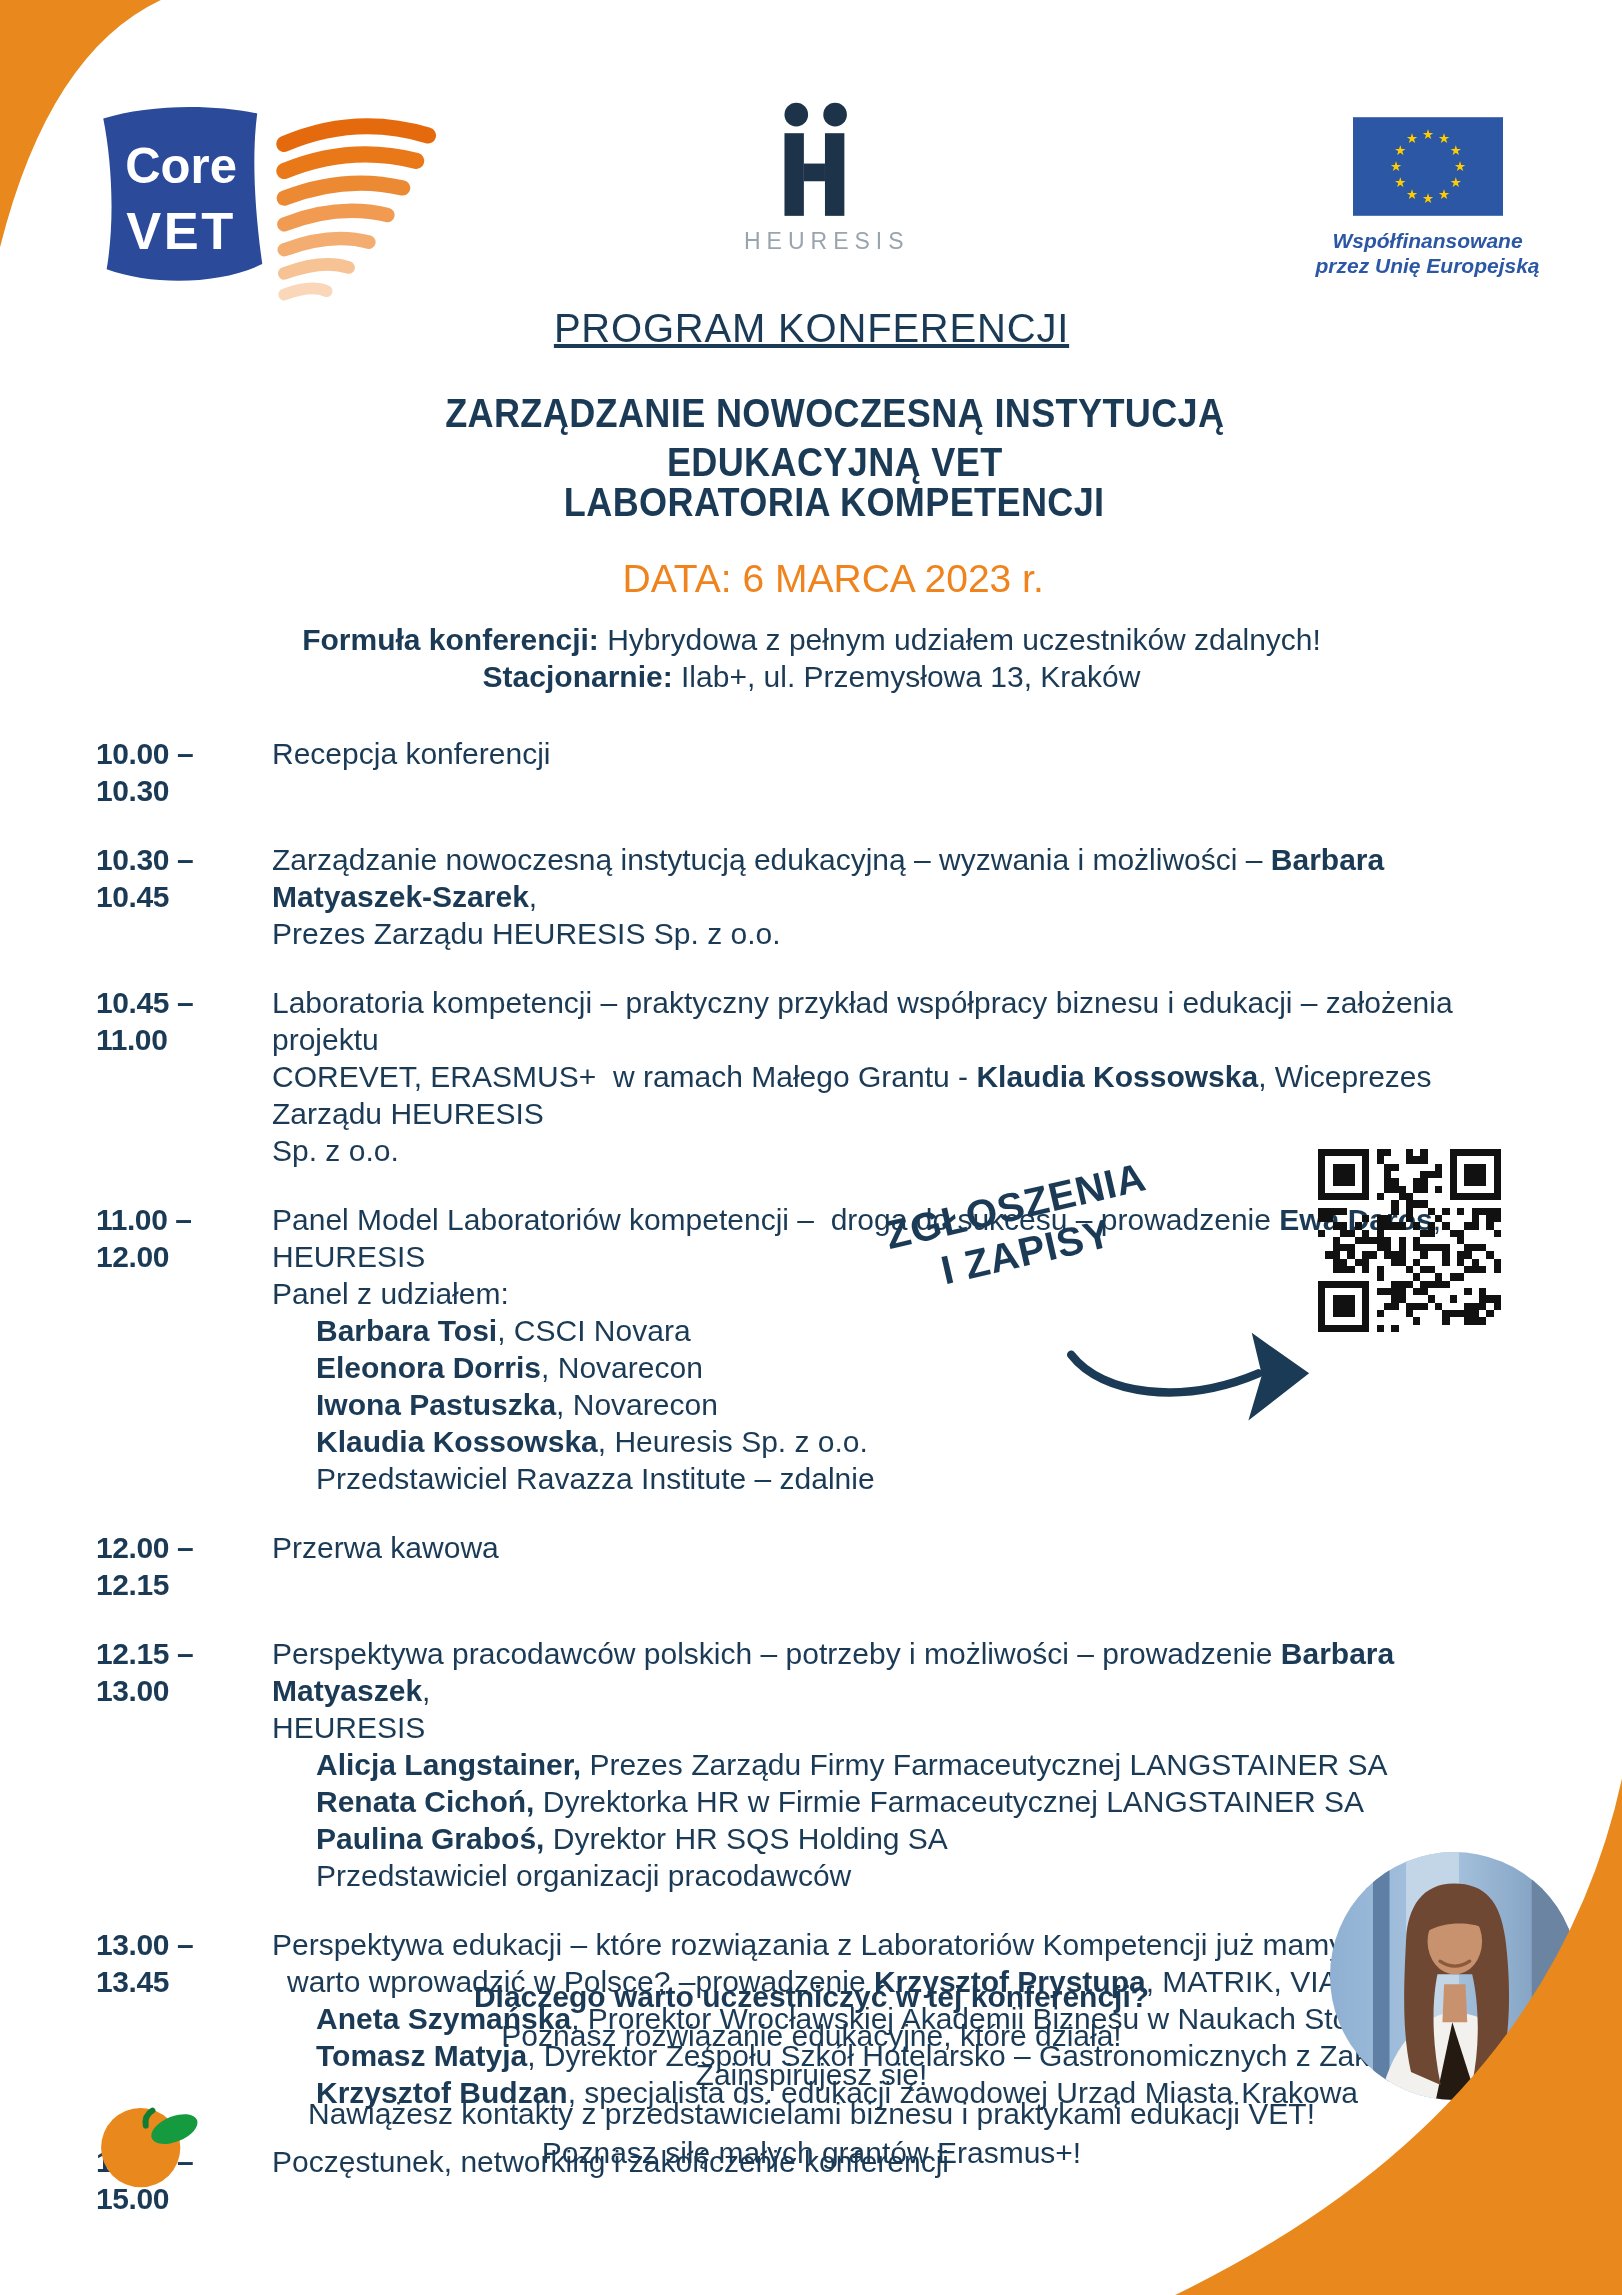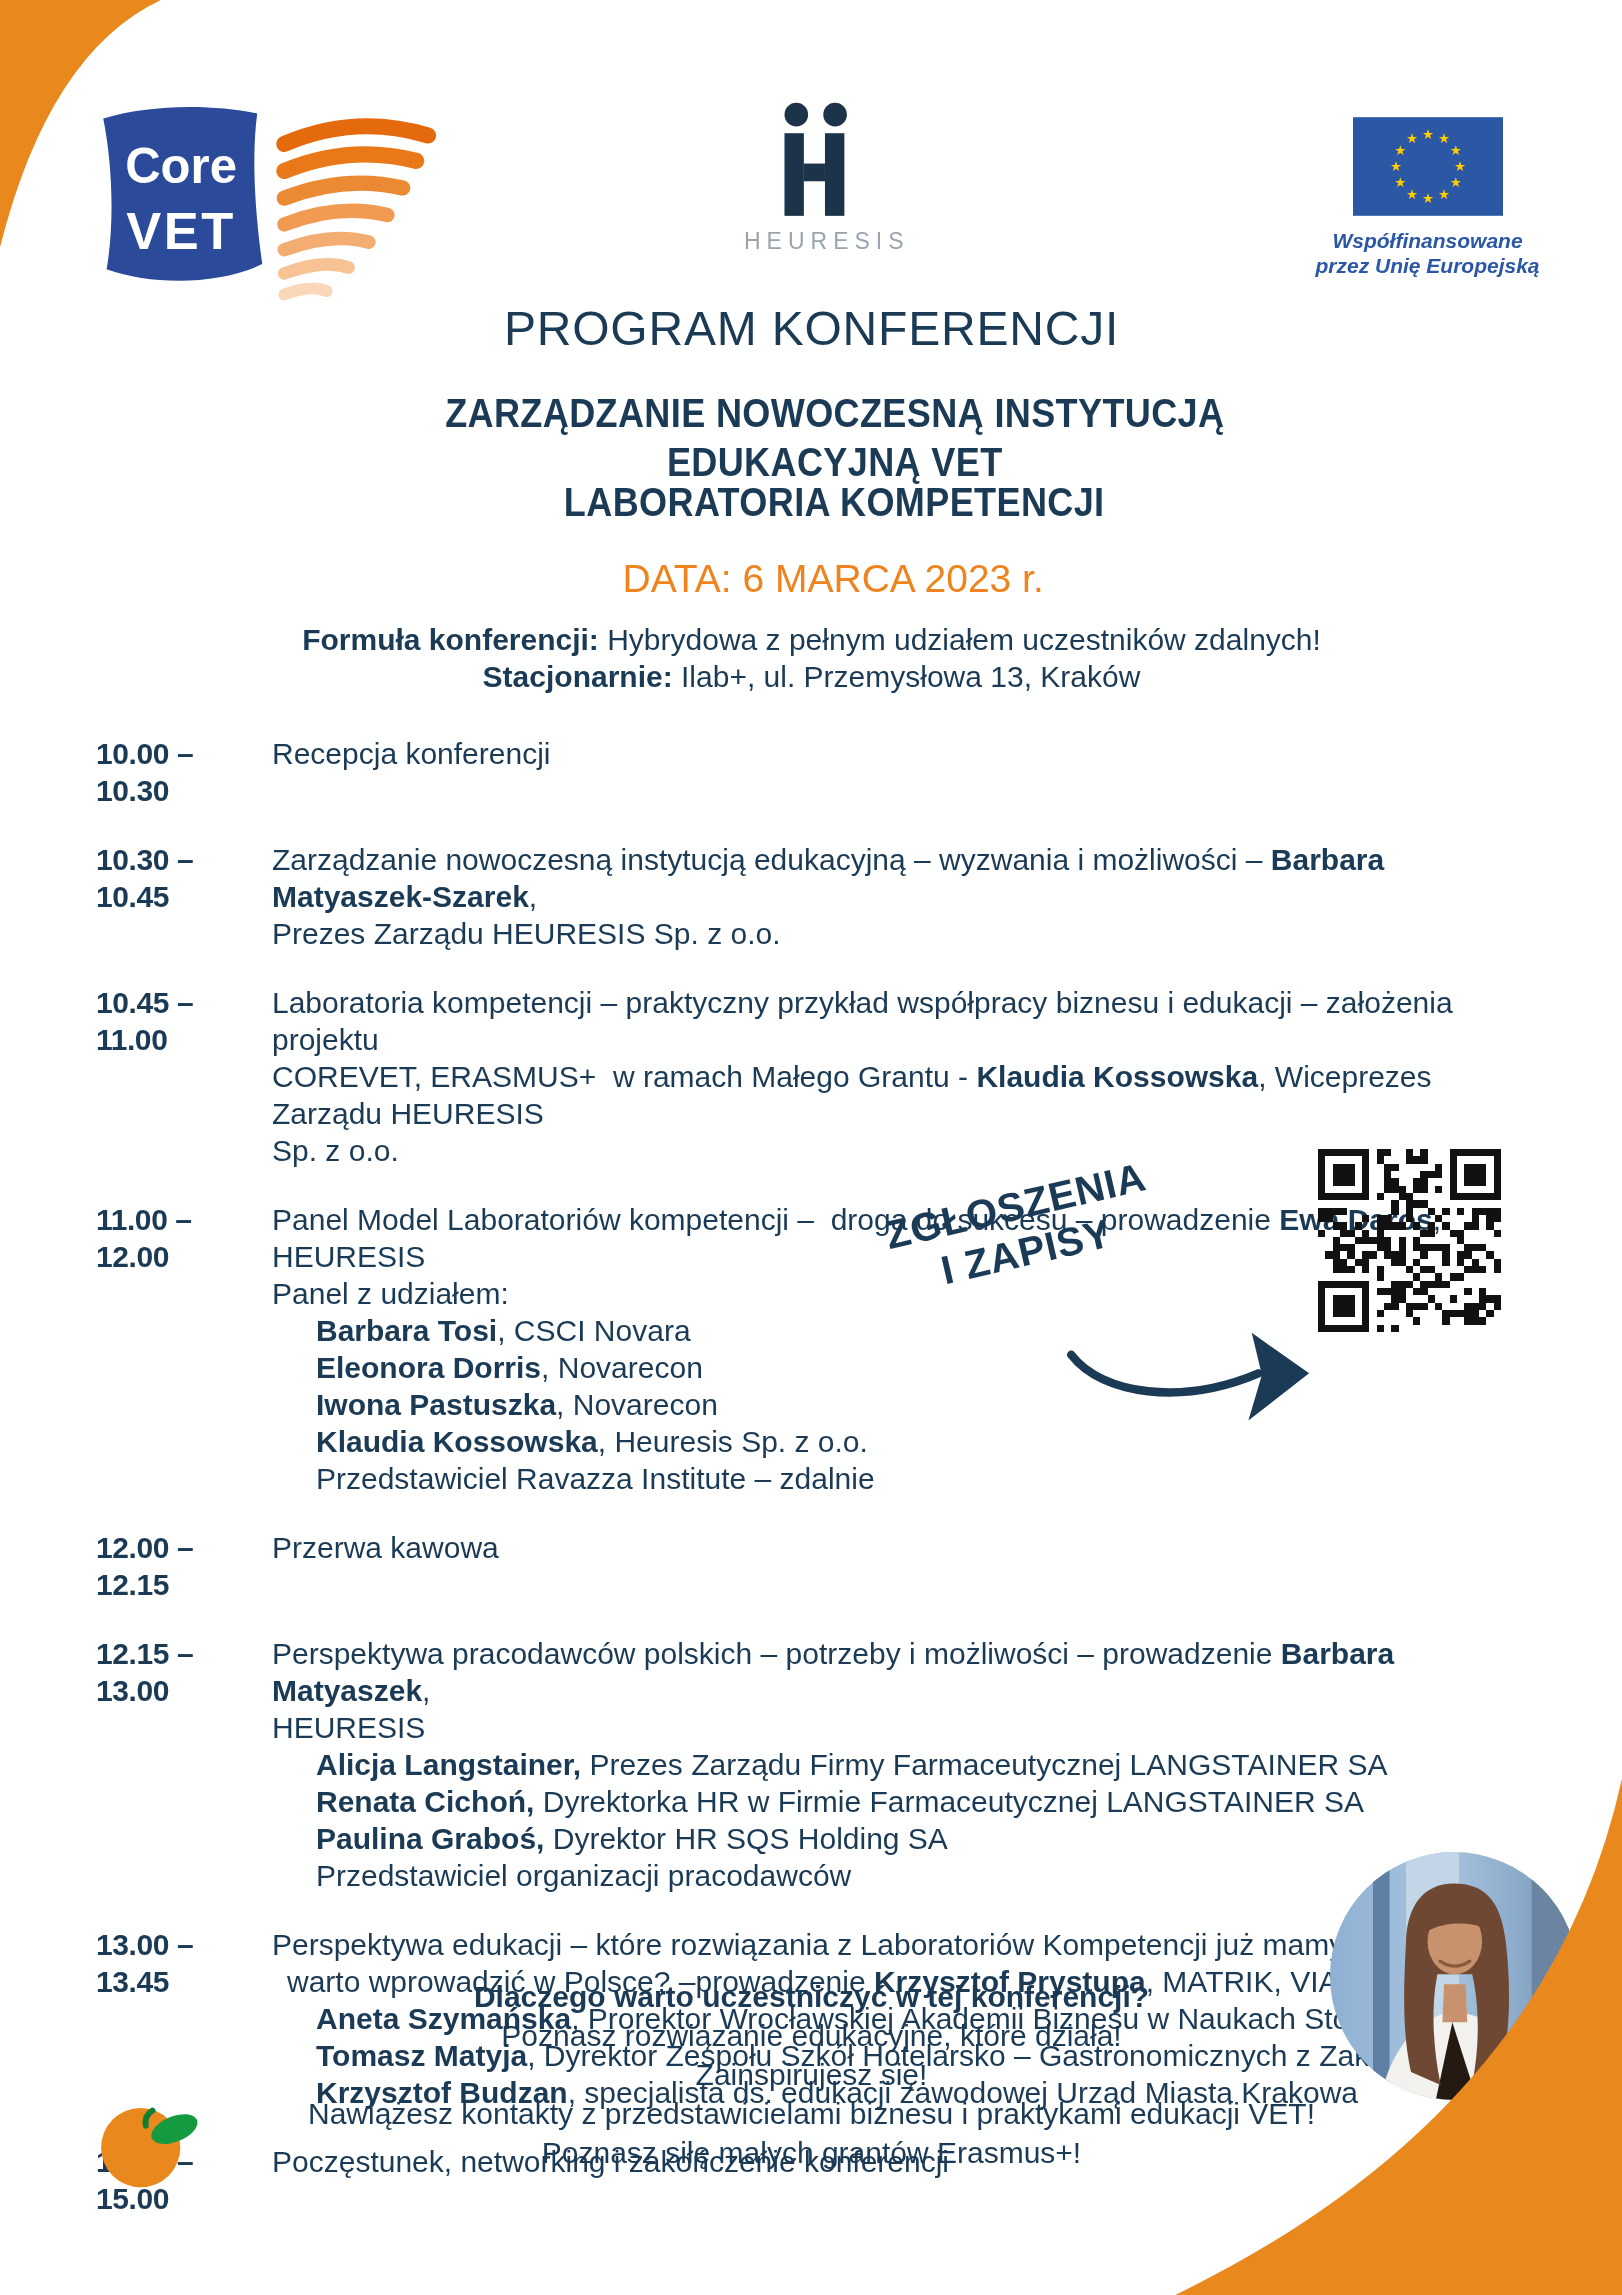--- a/index.html
+++ b/index.html
@@ -2,21 +2,21 @@
 <html style="font-size:13.5px"><head>
 <meta charset="utf-8">
 <style>
   html,body{margin:0;padding:0;background:#ffffff;}
   .page{position:relative;width:1623px;height:2295px;background:#ffffff;overflow:hidden;
         font-family:"Liberation Sans","DejaVu Sans",sans-serif;color:#1b3a55;}
   .abs{position:absolute;}
   svg{display:block;}
   
   .tline{position:absolute;left:0;width:100%;text-align:center;line-height:41px;white-space:pre;}
-  .kicker{font-size:48px;font-weight:400;letter-spacing:0.8px;}
+  .kicker{font-size:40px;font-weight:400;letter-spacing:0.8px;text-decoration:underline;}
   .tbold{font-size:41px;font-weight:700;}
   .tbold .cond{display:inline-block;transform:scaleX(.88);transform-origin:center;letter-spacing:0.4px;}
   .dataline{font-size:39px;color:#ef831d;}
   .dataline .dl-label{font-weight:400;}
   .dataline .dl-value{font-weight:400;}
   
   .intro{position:absolute;left:0;top:621px;width:100%;text-align:center;font-size:30px;line-height:37px;}
   .intro b{font-weight:700;}
   
   .schedule{position:absolute;left:96px;top:735px;width:1437px;font-size:30px;line-height:37px;}

